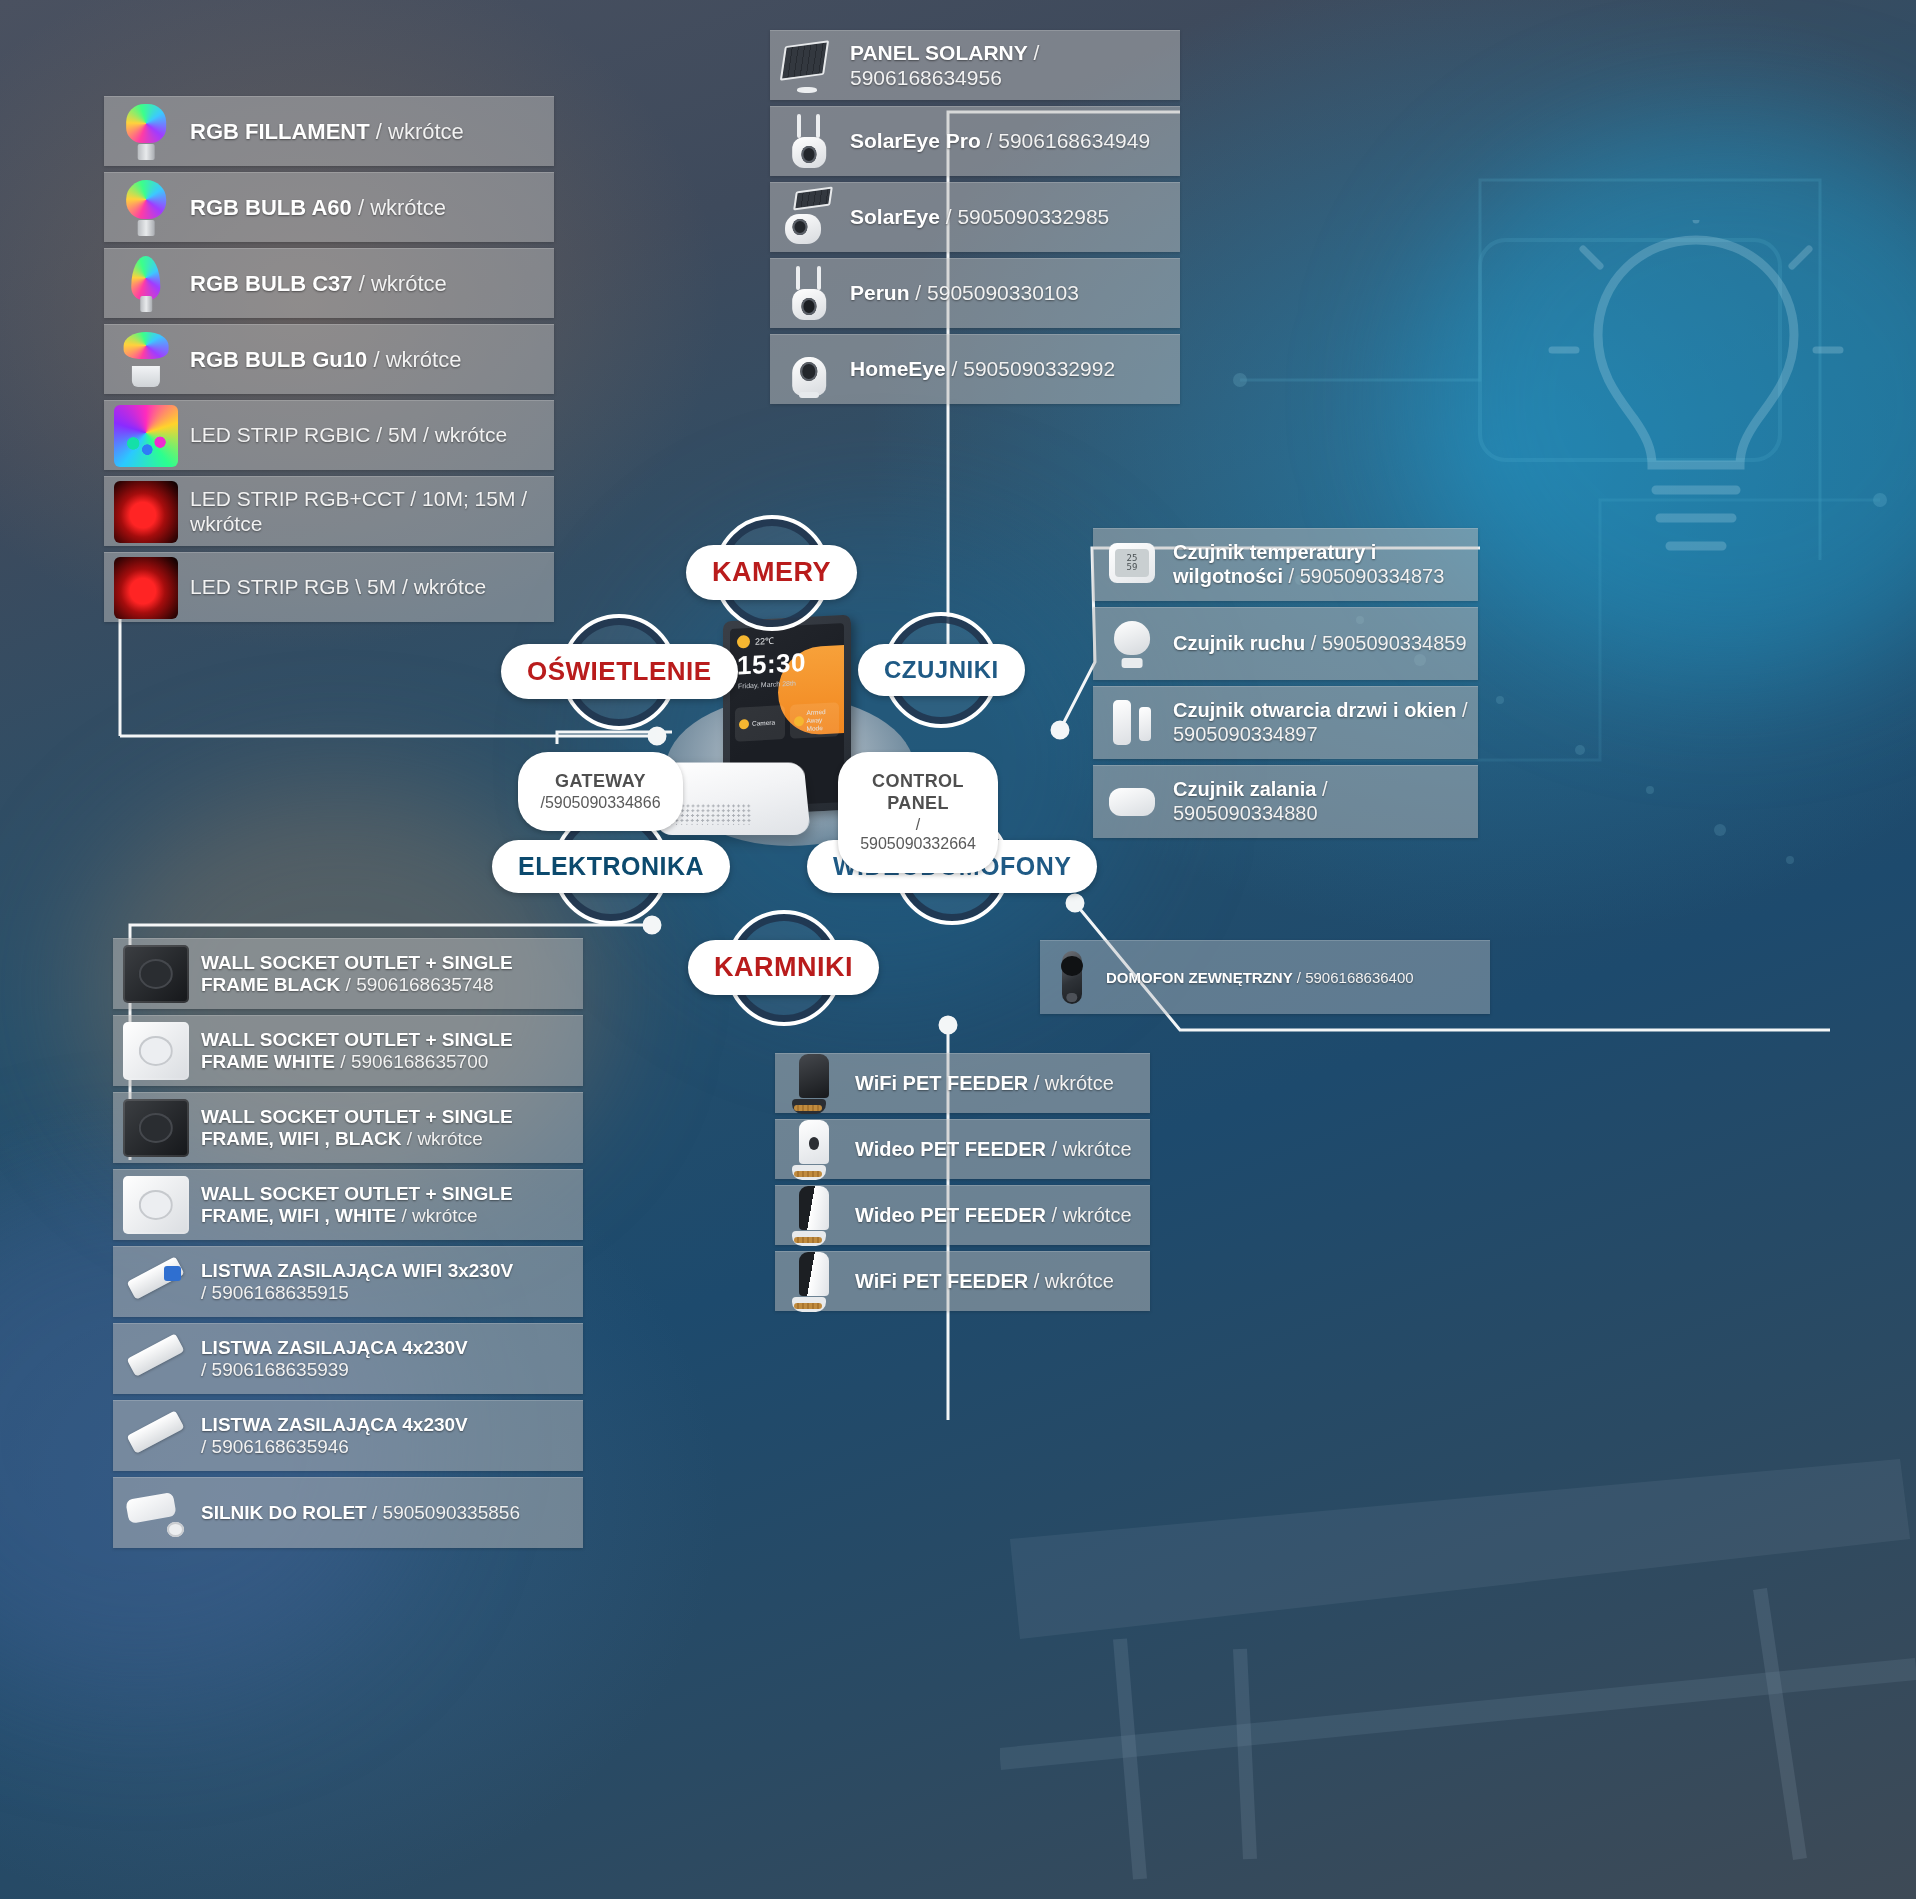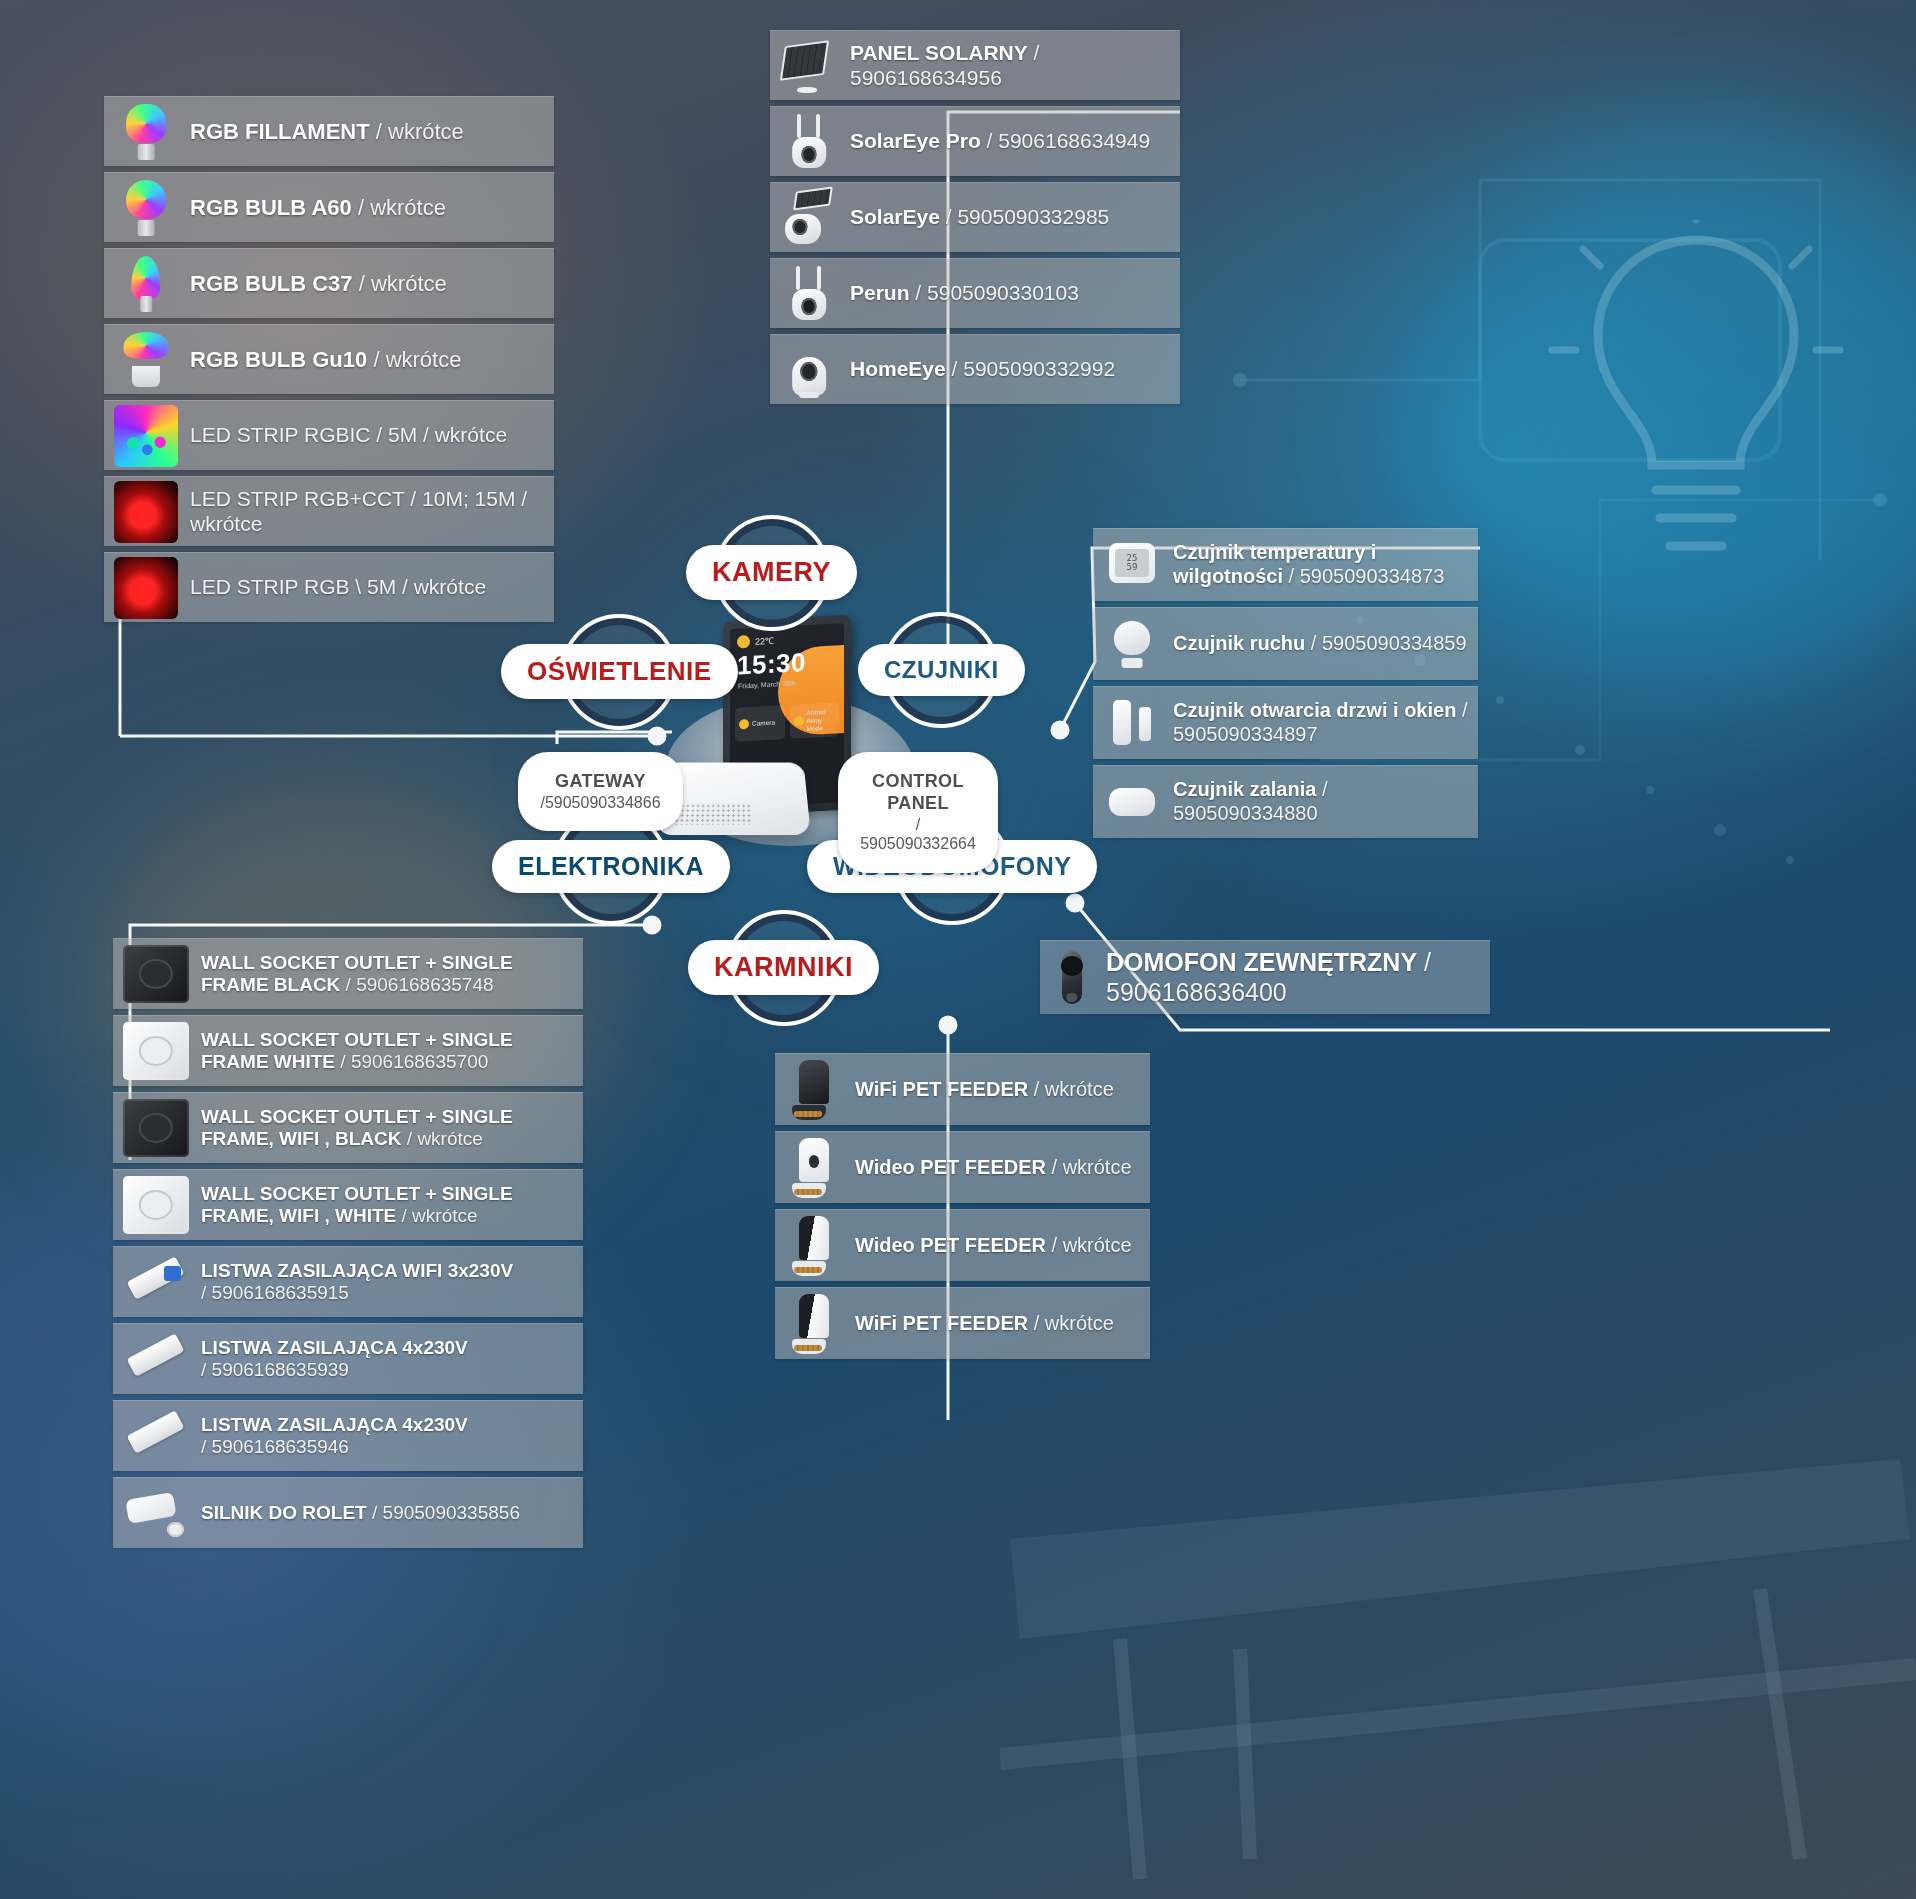--- a/index.html
+++ b/index.html
@@ -74,29 +74,29 @@
   #sensors .txt { font-size: 20px; }
 
   
   #electronics { left: 113px; top: 938px; width: 470px; }
   #electronics .row { min-height: 62px; }
   #electronics .thumb { width: 66px; height: 58px; }
   #electronics .txt { font-size: 19px; }
 
   
   #feeders { left: 775px; top: 1053px; width: 375px; }
-  #feeders .row { height: 72px; }
+  #feeders .row { height: 60px; }
   #feeders .thumb { width: 58px; height: 66px; }
   #feeders .txt { font-size: 20px; }
 
   
   #doorbell { left: 1040px; top: 940px; width: 450px; }
   #doorbell .row { height: 74px; background: rgba(186,190,196,0.42); }
   #doorbell .thumb { width: 44px; height: 64px; }
-  #doorbell .txt { font-size: 25px; }
+  #doorbell .txt { font-size: 15px; }
 
   
   .node {
     position: absolute;
     display: flex; align-items: center; justify-content: center;
   }
   .node .ring {
     position: absolute; left: 50%; top: 50%;
     width: 116px; height: 116px; margin: -58px 0 0 -58px;
     border-radius: 50%;

